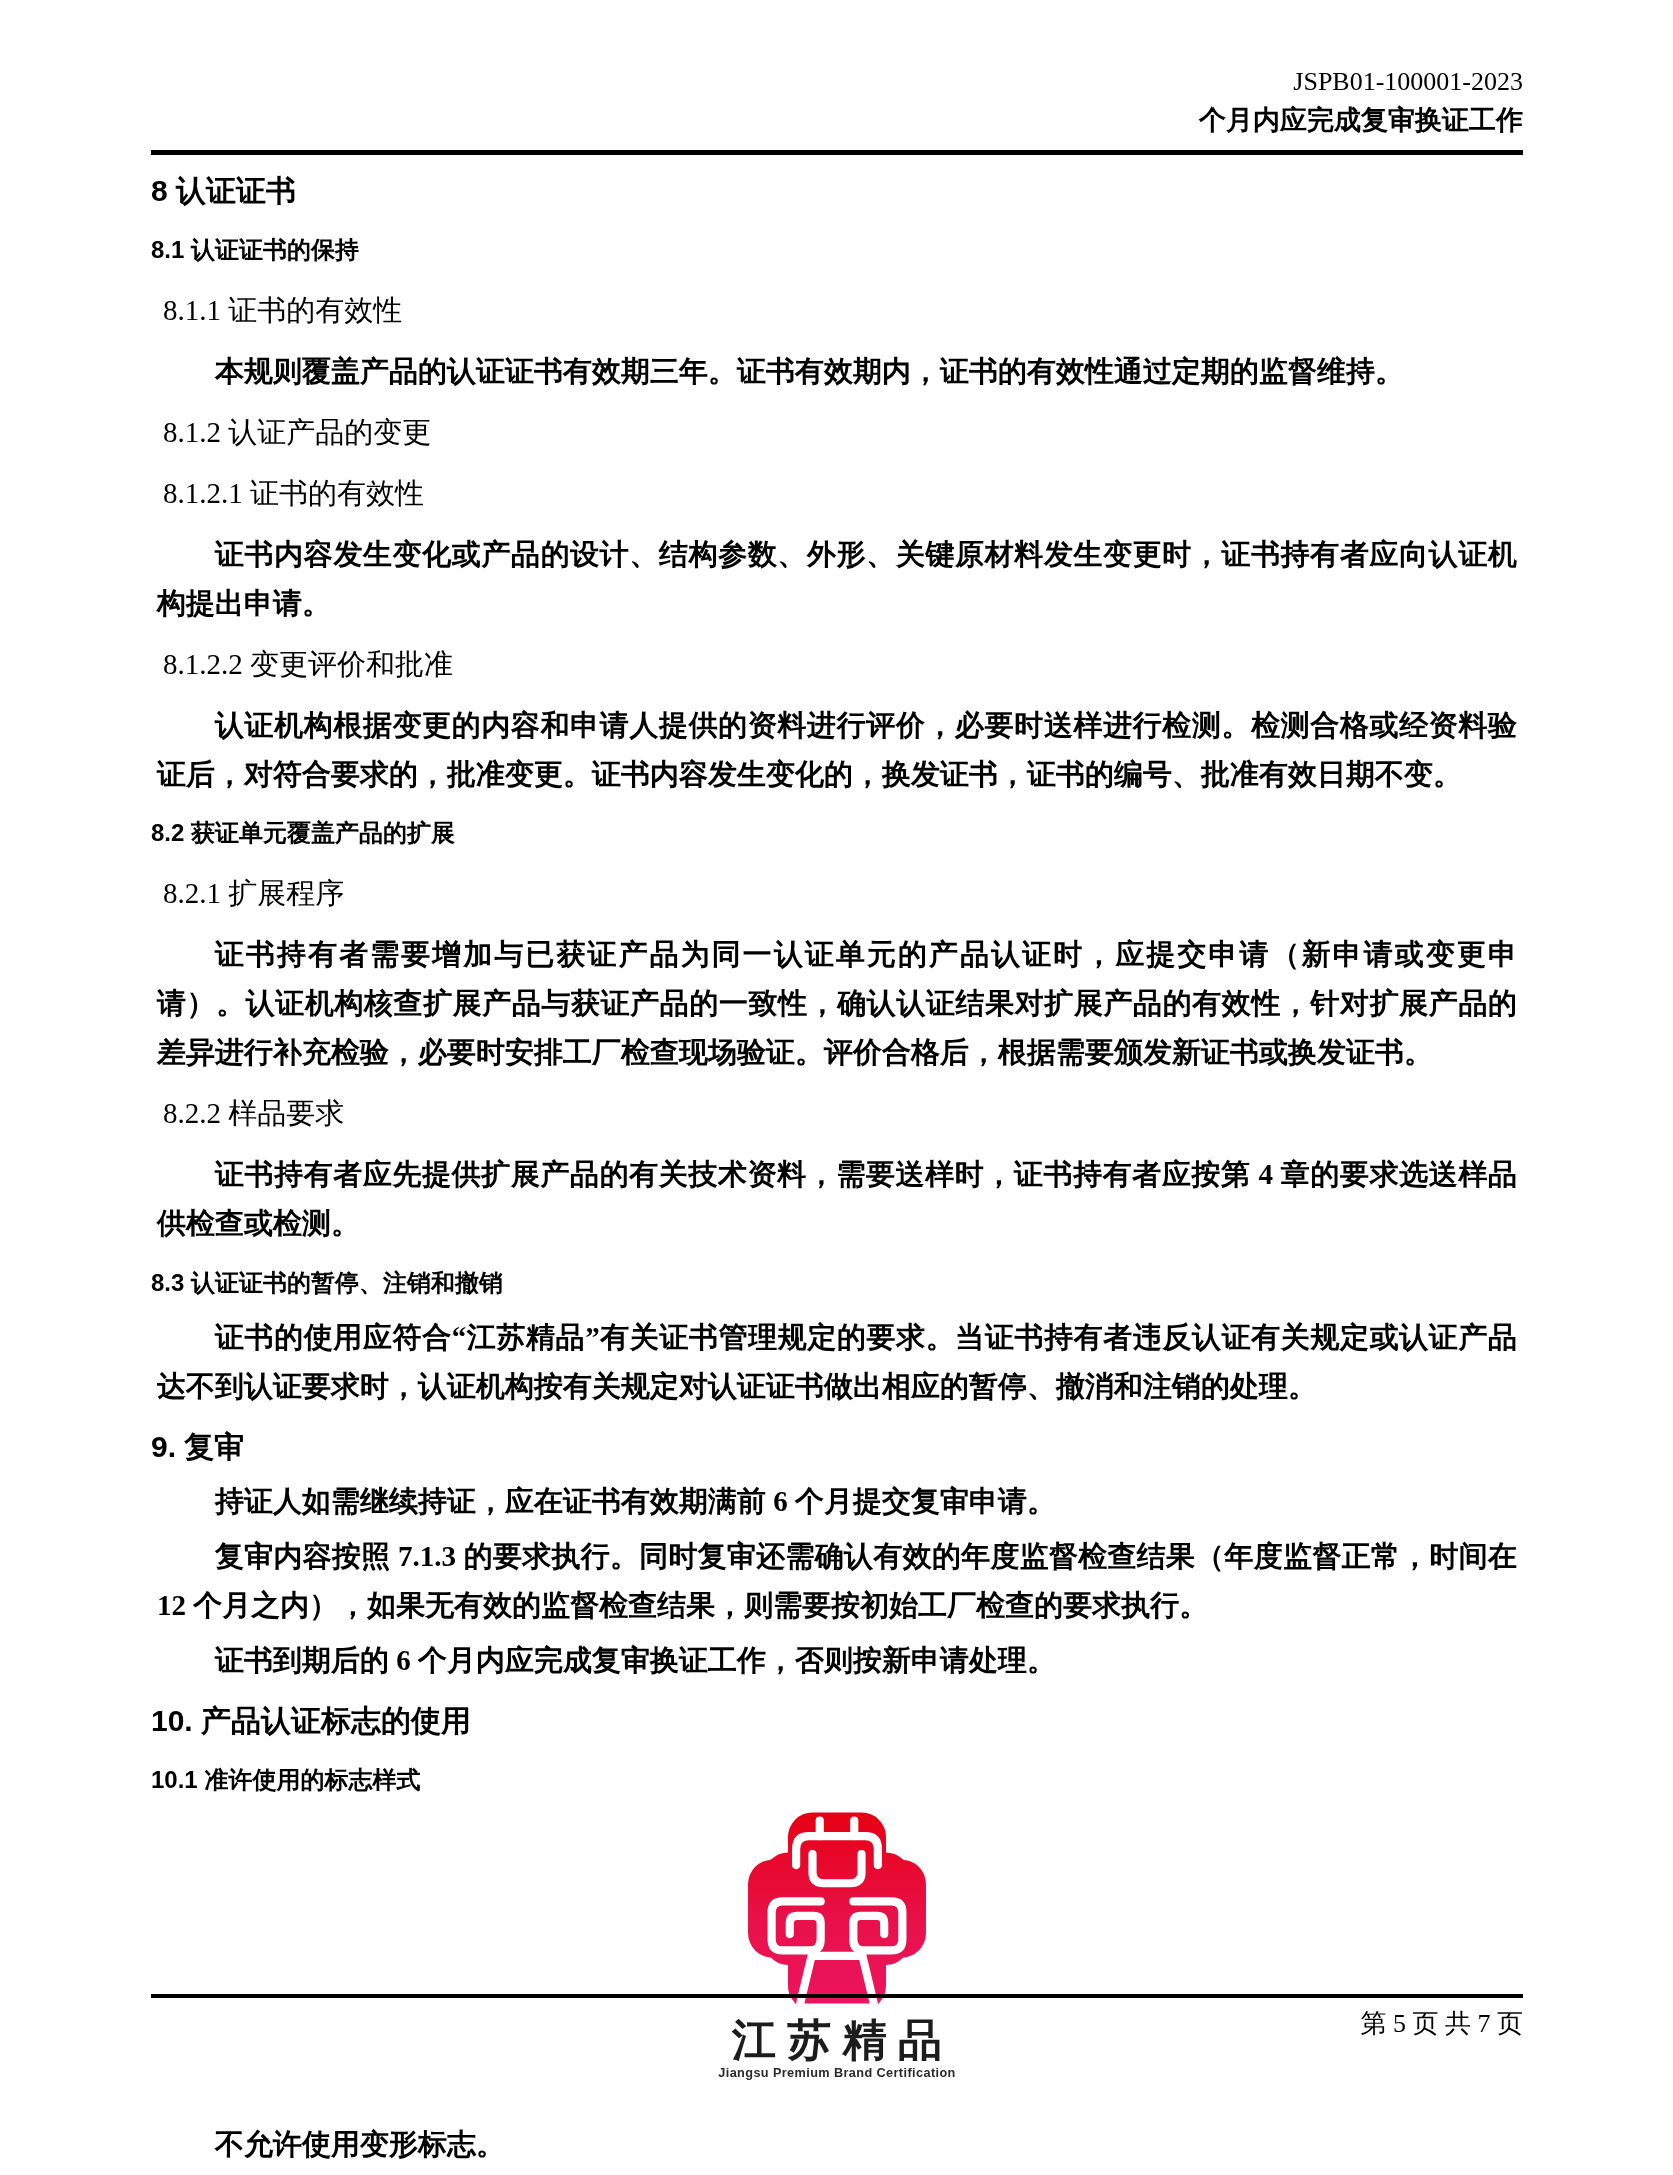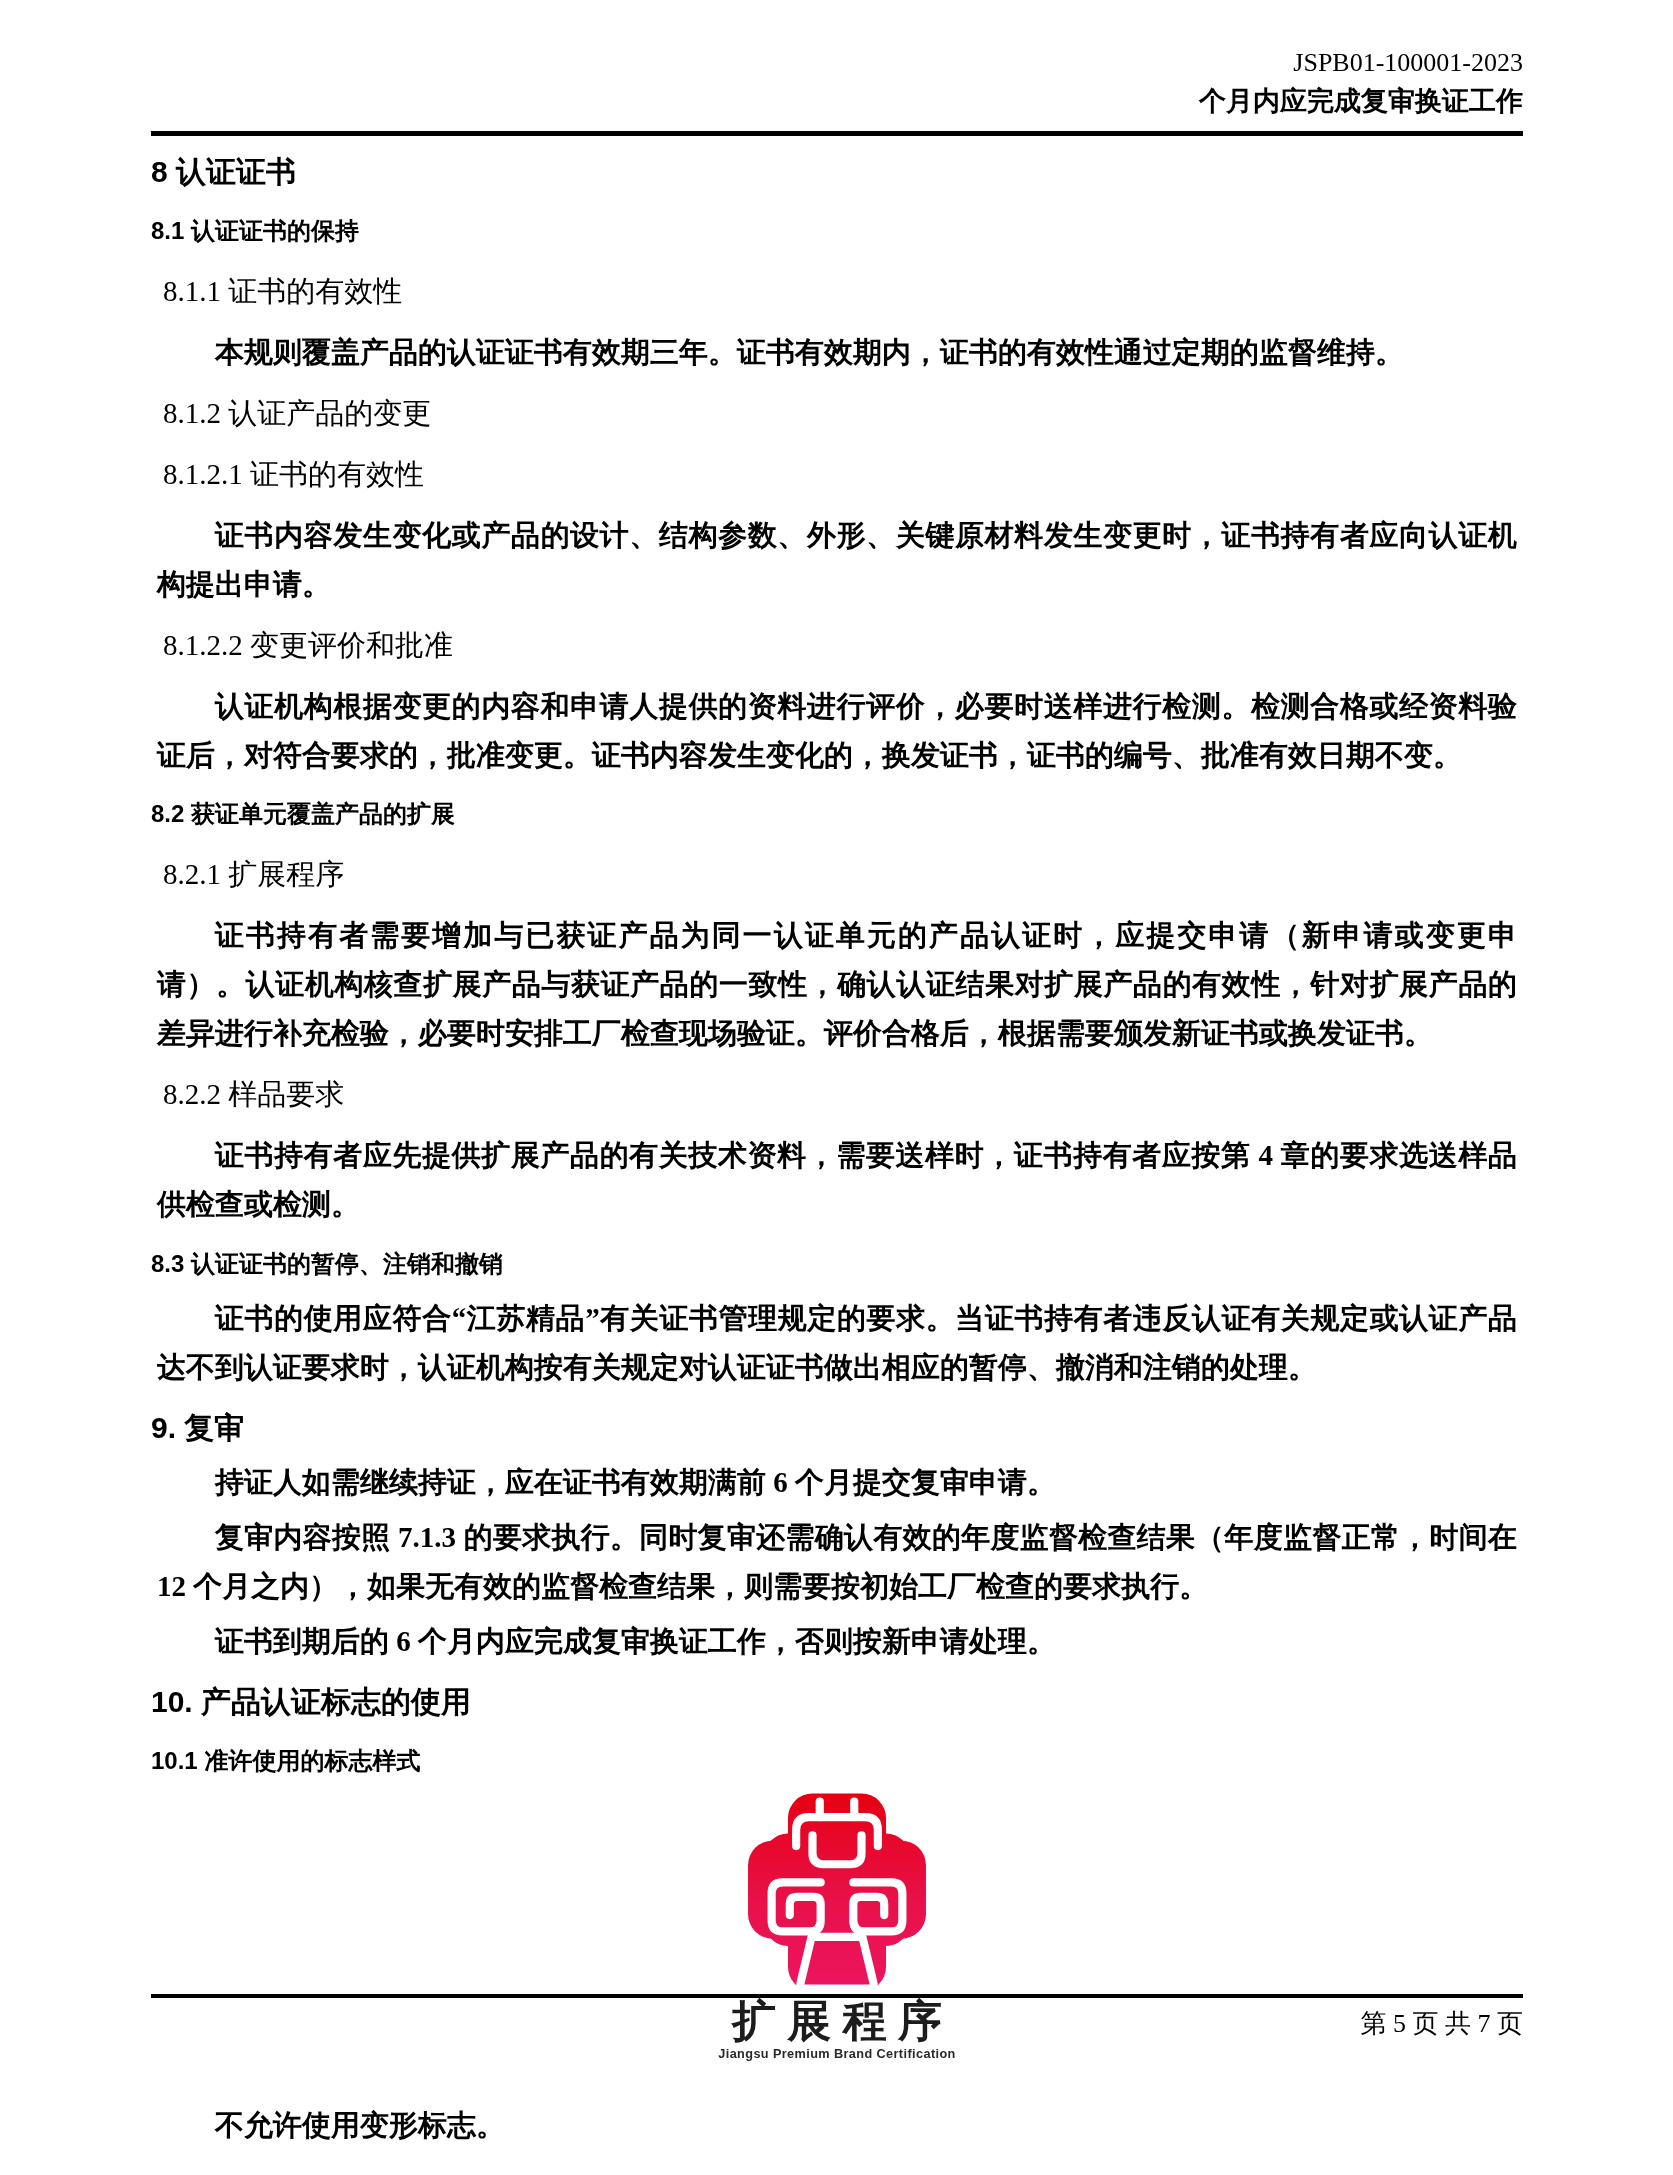--- a/index.html
+++ b/index.html
@@ -1,21 +1,21 @@
 <!DOCTYPE html>
 <html style="font-size:15px"><head>
 <meta charset="utf-8">
 <style>
   html,body{margin:0;padding:0;background:#888;}
   .page{
     position:relative;
     width:1673px;height:2175px;
     background:#ffffff;
     box-sizing:border-box;
-    padding:45px 150px 0 151px;
+    padding:64px 150px 0 151px;
     font-family:"Liberation Serif","DejaVu Serif",serif;
     color:#000;
   }
   
   .hdr-num{
     text-align:right;font-size:26px;line-height:36px;
     font-family:"Liberation Serif","DejaVu Serif",serif;
   }
   .hdr-title{
     text-align:right;font-size:27px;line-height:41px;font-weight:bold;
@@ -118,21 +118,21 @@
         <g fill="none" stroke="#ffffff" stroke-width="9" stroke-linecap="round" stroke-linejoin="round">
           <path d="M-19,-97 L-19,-80"></path>
           <path d="M19,-97 L19,-80"></path>
           <path d="M-45,-48 L-45,-66 Q-45,-80 -31,-80 L31,-80 Q45,-80 45,-66 L45,-48"></path>
           <path d="M-27,-60 L-27,-40 Q-27,-28 -15,-28 L15,-28 Q27,-28 27,-40 L27,-60"></path>
           <path d="M-18,-8 L-60,-8 Q-72,-8 -72,4 L-72,34 Q-72,46 -60,46 L-30,46 Q-18,46 -18,34 L-18,16 Q-18,8 -26,8 L-44,8 Q-52,8 -52,16 L-52,28"></path>
           <path d="M18,-8 L60,-8 Q72,-8 72,4 L72,34 Q72,46 60,46 L30,46 Q18,46 18,34 L18,16 Q18,8 26,8 L44,8 Q52,8 52,16 L52,28"></path>
           <path d="M-28,52 L28,52 L40,102 Q42,109 34,109 L-34,109 Q-42,109 -40,102 Z"></path>
         </g>
       </svg>
-      <div class="logo-cn">扩展程序</div>
+      <div class="logo-cn">江苏精品</div>
       <div class="logo-en">Jiangsu Premium Brand Certification</div>
     </div>
 
     <p class="blk p after-logo">不允许使用变形标志。</p>
   </div>
 
   <div class="footer">
     <div class="rule"></div>
     <div class="page-num">第 5 页 共 7 页</div>
   </div>

